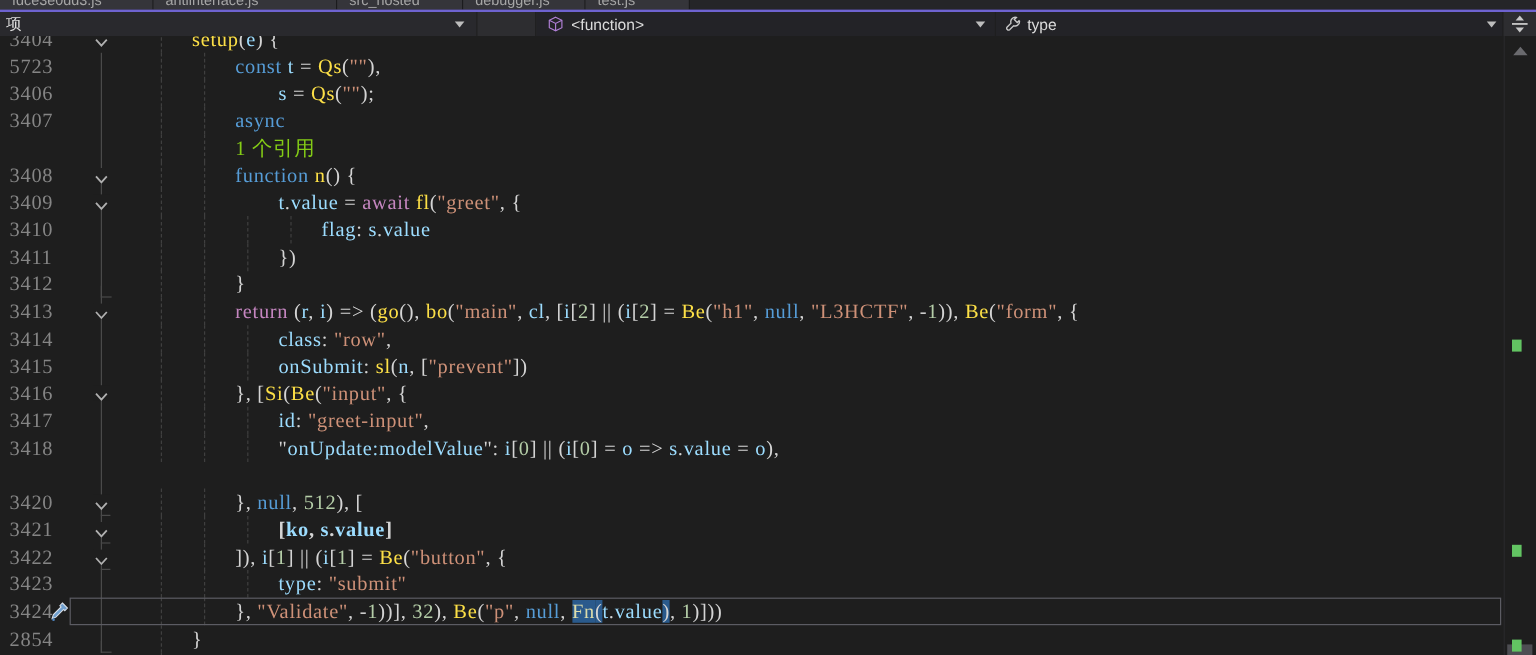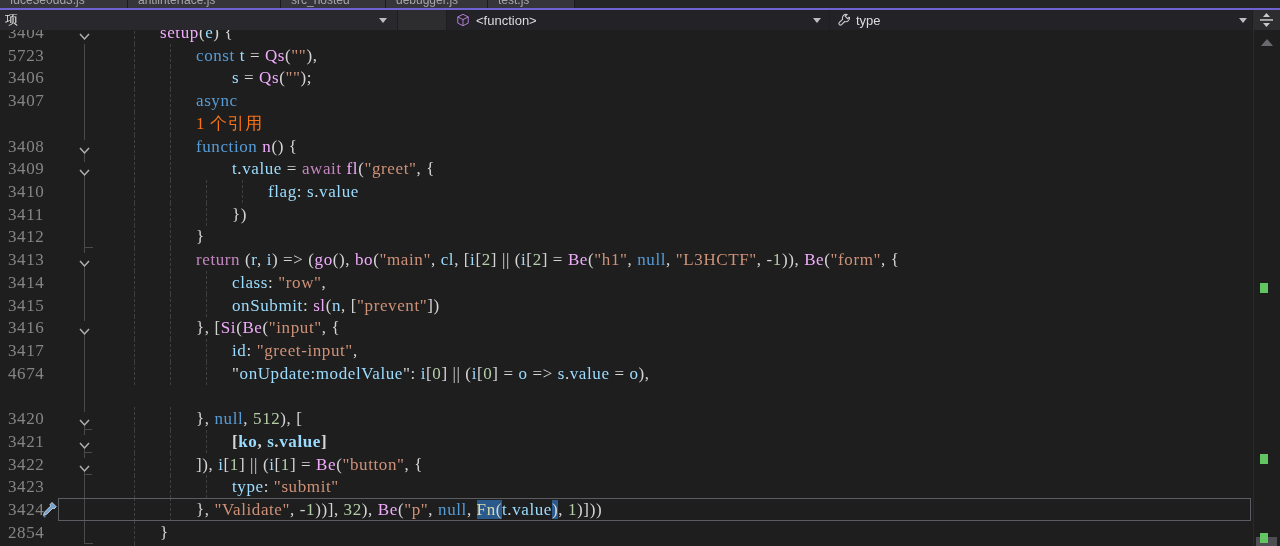--- a/index.html
+++ b/index.html
@@ -21,22 +21,22 @@
   .nav-label{white-space:nowrap;}
 
   
   #editor{position:absolute;left:0;top:30px;width:1253px;height:516px;overflow:hidden;background:#1e1e1e;}
   .row{position:absolute;left:0;width:1253px;height:23px;line-height:23px;white-space:nowrap;}
   .code,.linenum{font-family:"Liberation Serif","DejaVu Serif",serif;font-size:17px;letter-spacing:.6px;}
   .linenum{position:absolute;left:8px;color:#858585;}
   .code{position:absolute;top:0;}
   .guide{position:absolute;top:0;height:23px;border-left:1px dashed #3f3f3f;}
   .chev{position:absolute;left:78px;top:5px;width:13px;height:13px;background:#1e1e1e;}
-  .tk-k{color:#569cd6}.tk-ctrl{color:#c586c0}.tk-fn{color:#f0abfc}.tk-v{color:#9cdcfe}
-  .tk-s{color:#ce9178}.tk-n{color:#b5cea8}.tk-p{color:#d4d4d4}.tk-lens{color:#f97316}
+  .tk-k{color:#569cd6}.tk-ctrl{color:#c586c0}.tk-fn{color:#fde047}.tk-v{color:#9cdcfe}
+  .tk-s{color:#ce9178}.tk-n{color:#b5cea8}.tk-p{color:#d4d4d4}.tk-lens{color:#84cc16}
   .tk-fnh{color:#dcdcaa;background:#2a5a8c}.tk-ph{color:#d4d4d4;background:#2a5a8c}
   .curline{position:absolute;left:58px;right:2px;top:0;bottom:0;border:1px solid #5c5c63;}
   #foldline{position:absolute;left:84px;top:14px;height:500px;width:1px;background:#4a4a4a;}
   .gmark-corner{position:absolute;left:84px;width:9px;height:10px;top:13px;
                 border-left:1px solid #4a4a4a;border-bottom:1px solid #4a4a4a;background:transparent;}
   .gmark-tick{position:absolute;left:84px;width:8px;height:1px;top:-1px;background:#4a4a4a;}
   .dropper{position:absolute;left:42px;top:3px;}
 
   
   #scrollbar{position:absolute;left:1253px;top:30px;width:27px;height:516px;background:#1e1e1e;
@@ -214,21 +214,21 @@
       <span class="guide" style="left: 134px;"></span>
       <span class="guide" style="left: 170px;"></span>
       <span class="guide" style="left: 206px;"></span>
       <span class="linenum">3417</span>
       <span class="code" style="left: 232px;"><span class="tk-v">id</span><span class="tk-p">: </span><span class="tk-s">"greet-input"</span><span class="tk-p">,</span></span>
     </div>
     <div class="row" style="top: 331.8px;">
       <span class="guide" style="left: 134px;"></span>
       <span class="guide" style="left: 170px;"></span>
       <span class="guide" style="left: 206px;"></span>
-      <span class="linenum">4674</span>
+      <span class="linenum">3418</span>
       <span class="code" style="left: 232px;"><span class="tk-p">"</span><span class="tk-v">onUpdate:modelValue</span><span class="tk-p">": </span><span class="tk-v">i</span><span class="tk-p">[</span><span class="tk-n">0</span><span class="tk-p">] || (</span><span class="tk-v">i</span><span class="tk-p">[</span><span class="tk-n">0</span><span class="tk-p">] = </span><span class="tk-v">o</span><span class="tk-p"> =&gt; </span><span class="tk-v">s</span><span class="tk-p">.</span><span class="tk-v">value</span><span class="tk-p"> = </span><span class="tk-v">o</span><span class="tk-p">),</span></span>
     </div>
     <div class="row" style="top: 377.24px;">
       <span class="guide" style="left: 134px;"></span>
       <span class="guide" style="left: 170px;"></span>
       <span class="linenum">3420</span>
       <span class="chev"><svg width="13" height="13" viewBox="0 0 13 13">
           <path d="M2 4 L6.5 9 L11 4" stroke="#b0b0b0" stroke-width="1.5" fill="none"></path>
         </svg></span>
       <span class="code" style="left: 196px;"><span class="tk-p">}, </span><span class="tk-k">null</span><span class="tk-p">, </span><span class="tk-n">512</span><span class="tk-p">), [</span></span>

